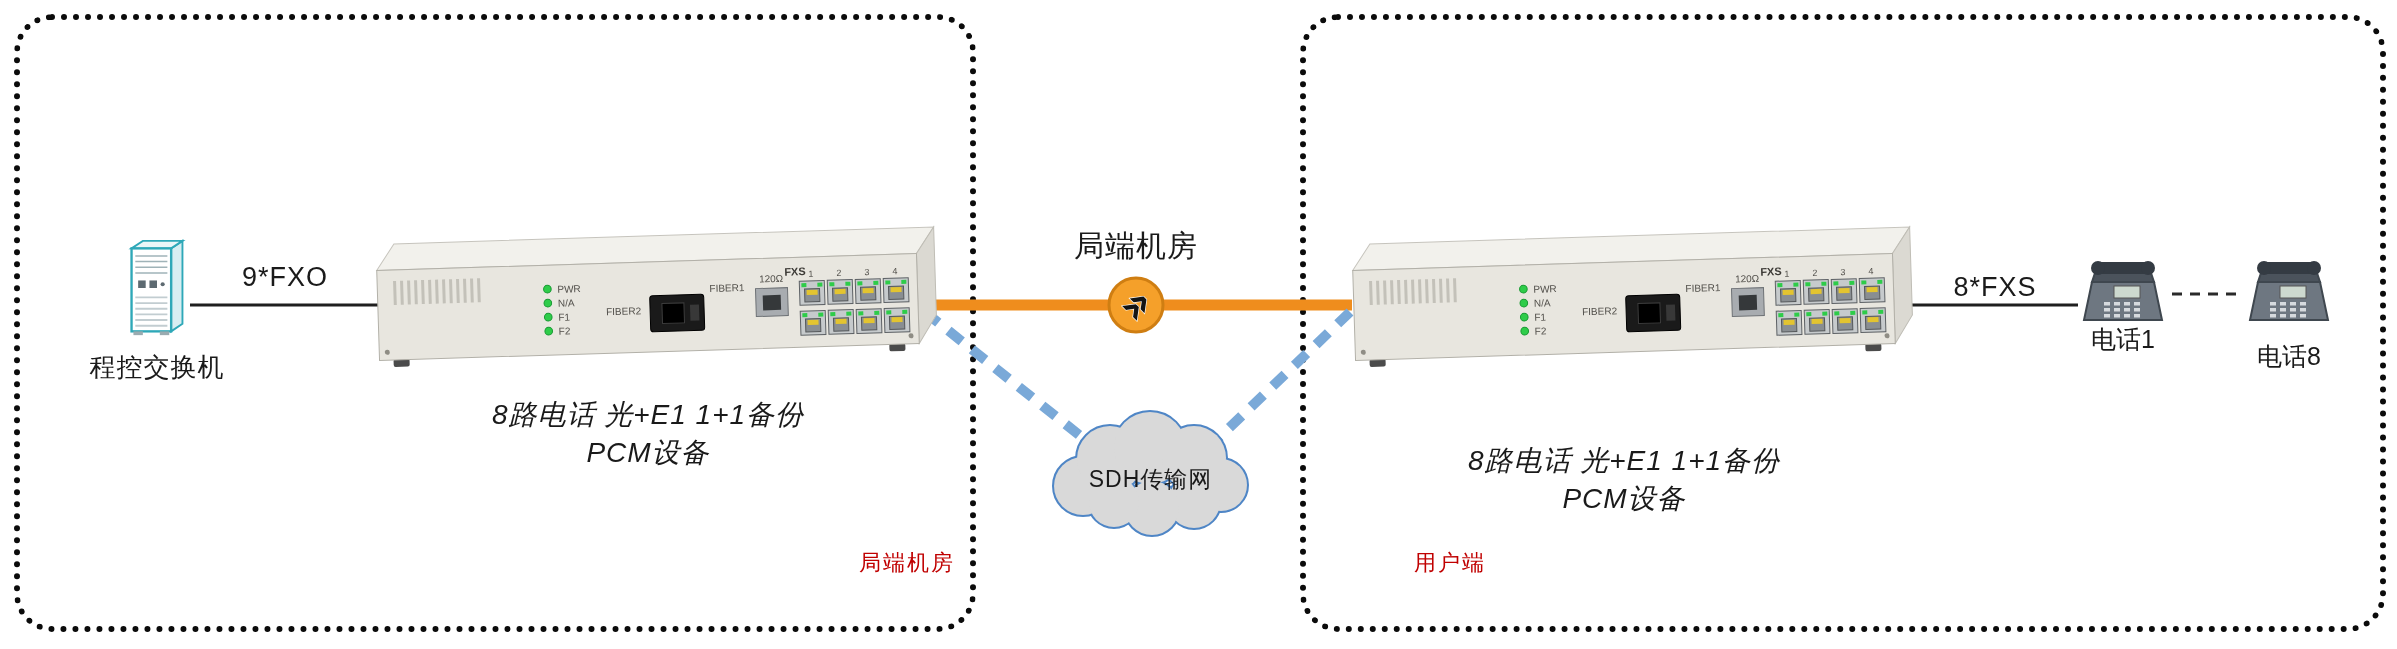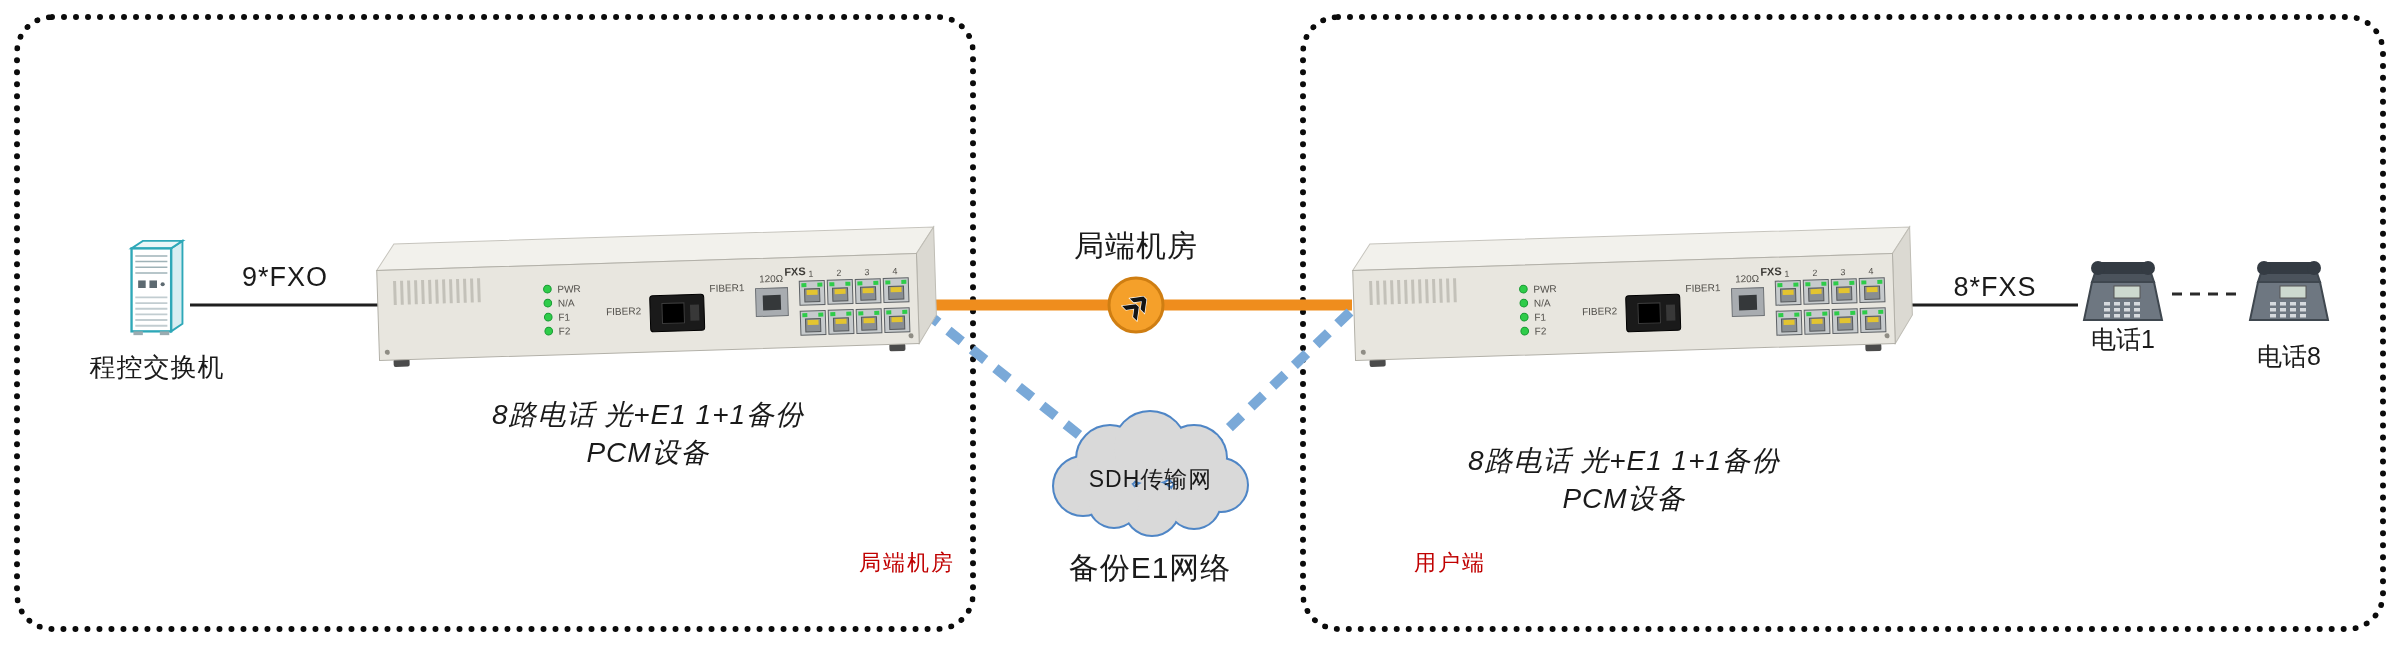--- a/index.html
+++ b/index.html
@@ -381,21 +381,20 @@
   <div class="lbl small-cn" style="left:72px;top:350px;width:170px;">程控交换机</div>
   <div class="lbl link-lbl" style="left:210px;top:262px;width:150px;">9*FXO</div>
   <div class="lbl caption" style="left:398px;top:396px;width:500px;">
     <div>8路电话 光+E1 1+1备份</div>
     <div>PCM设备</div>
   </div>
   <div class="lbl zone-label" style="left:800px;top:548px;width:155px;text-align:right;">局端机房</div>
 
   <div class="lbl big" style="left:1011px;top:226px;width:250px;">局端机房</div>
   <div class="lbl cloud-lbl" style="left:1058px;top:464px;width:185px;">SDH传输网</div>
-  <div class="lbl big" style="left:1025px;top:548px;width:250px;">备份E1网络</div>
 
   <div class="lbl caption" style="left:1374px;top:442px;width:500px;">
     <div>8路电话 光+E1 1+1备份</div>
     <div>PCM设备</div>
   </div>
   <div class="lbl link-lbl" style="left:1920px;top:272px;width:150px;">8*FXS</div>
   <div class="lbl phone-lbl" style="left:2078px;top:323px;width:90px;">电话1</div>
   <div class="lbl phone-lbl" style="left:2244px;top:340px;width:90px;">电话8</div>
   <div class="lbl zone-label" style="left:1336px;top:548px;width:150px;text-align:right;">用户端</div>
 

